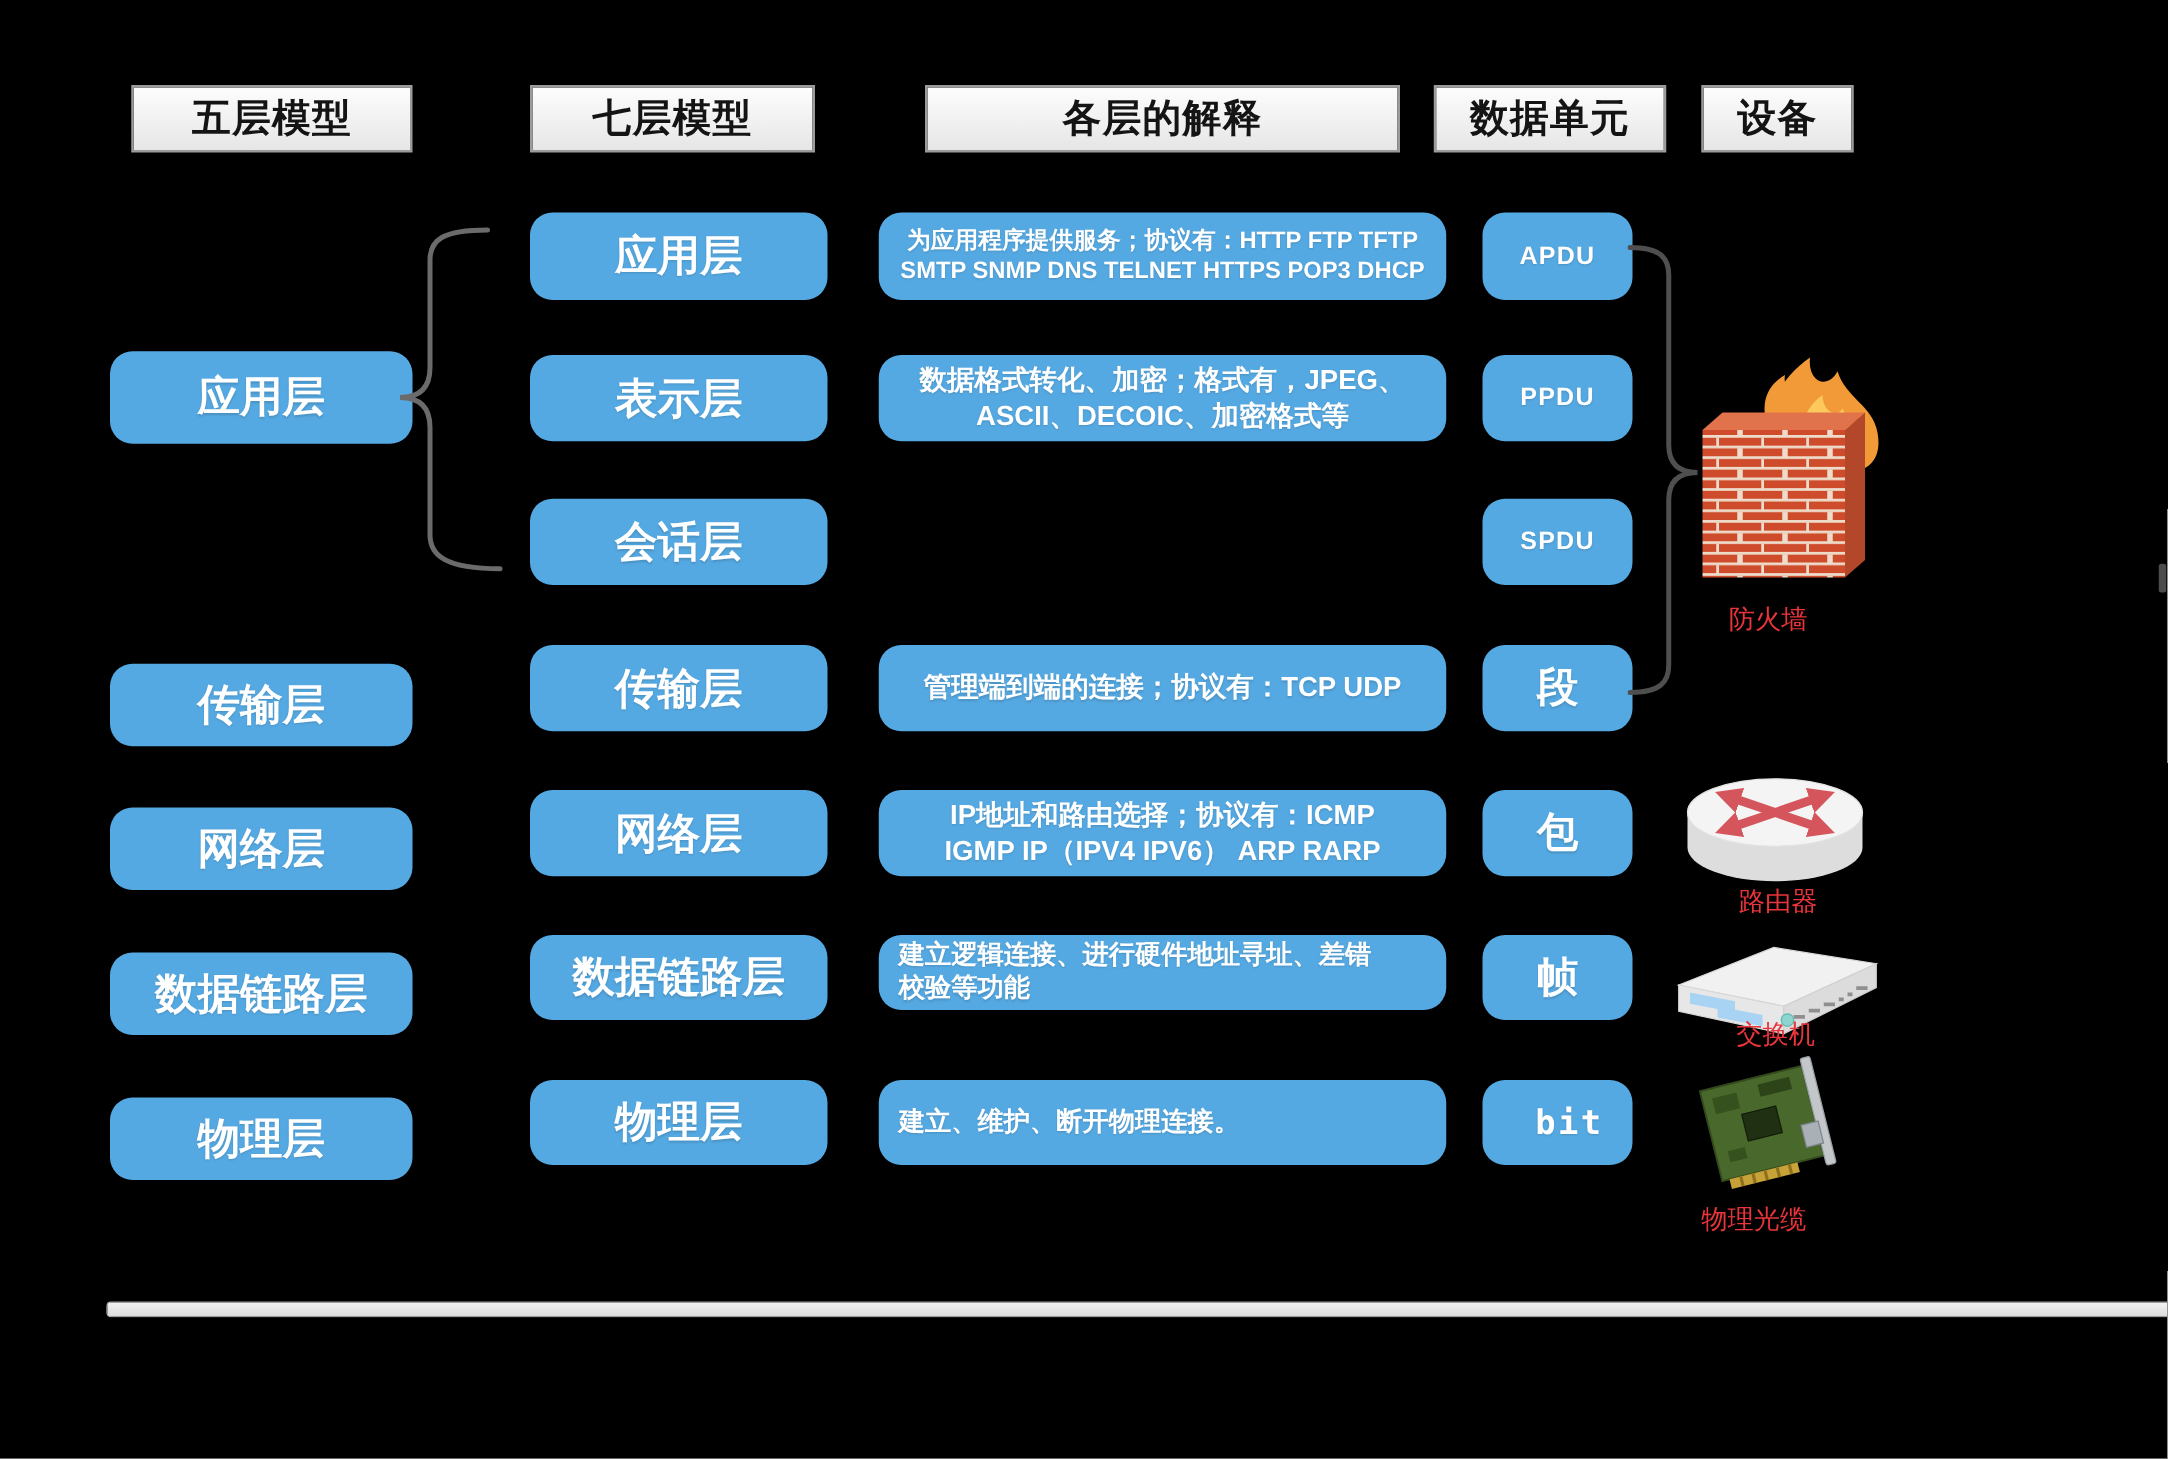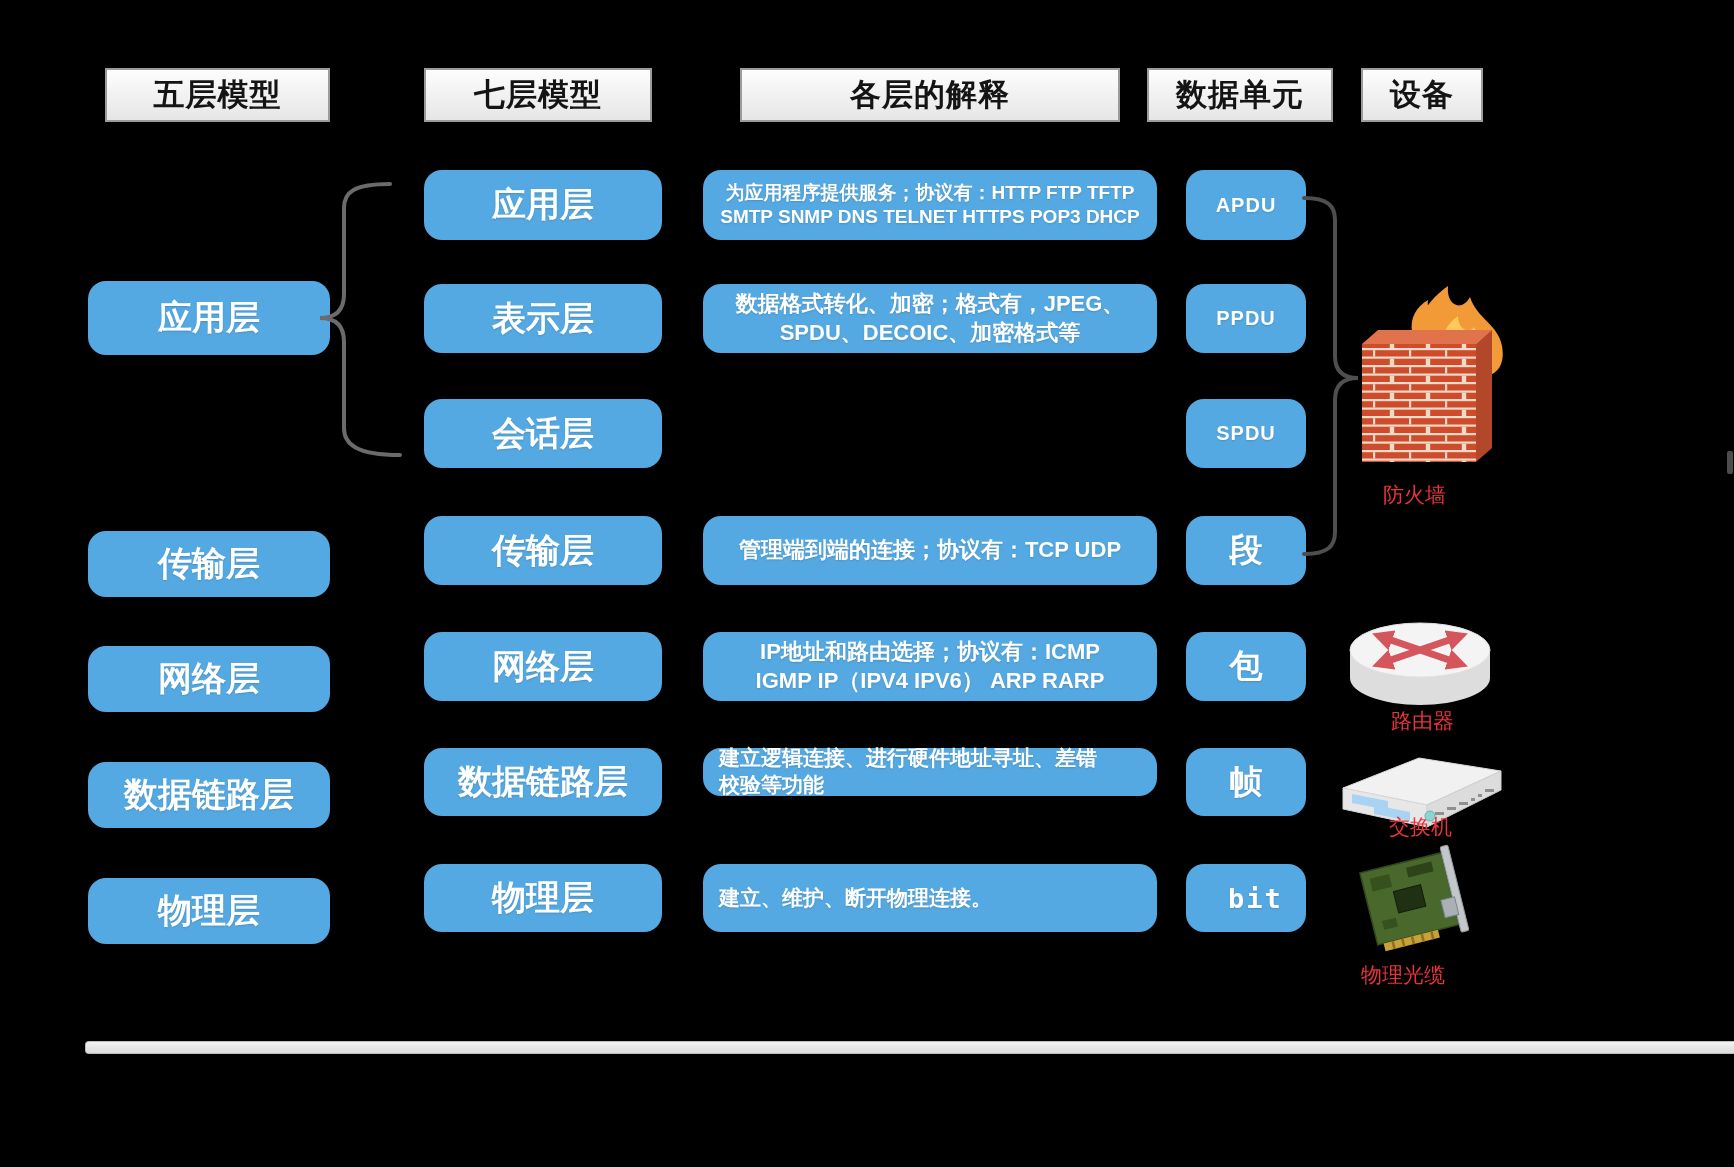--- a/index.html
+++ b/index.html
@@ -75,30 +75,30 @@
   <div class="bbox layer7" style="top:632px;height:69px;">网络层</div>
   <div class="bbox layer7" style="top:748px;height:68px;">数据链路层</div>
   <div class="bbox layer7" style="top:864px;height:68px;">物理层</div>
 
   <div class="bbox expl fs19" style="top:170px;height:70px;">
     <span>为应用程序提供服务；协议有：HTTP FTP TFTP</span>
     <span>SMTP SNMP DNS TELNET HTTPS POP3 DHCP</span>
   </div>
   <div class="bbox expl fs22" style="top:284px;height:69px;">
     <span>数据格式转化、加密；格式有，JPEG、</span>
-    <span>SPDU、DECOIC、加密格式等</span>
+    <span>ASCII、DECOIC、加密格式等</span>
   </div>
   <div class="bbox expl fs22" style="top:516px;height:69px;">
     <span>管理端到端的连接；协议有：TCP UDP</span>
   </div>
   <div class="bbox expl fs22" style="top:632px;height:69px;">
     <span>IP地址和路由选择；协议有：ICMP</span>
     <span>IGMP IP（IPV4 IPV6） ARP RARP</span>
   </div>
-  <div class="bbox expl left fs21" style="top:748px;height:48px;">
+  <div class="bbox expl left fs21" style="top:748px;height:60px;">
     <span>建立逻辑连接、进行硬件地址寻址、差错</span>
     <span>校验等功能</span>
   </div>
   <div class="bbox expl left fs21" style="top:864px;height:68px;">
     <span>建立、维护、断开物理连接。</span>
   </div>
 
   <div class="bbox unit" style="top:170px;height:70px;">APDU</div>
   <div class="bbox unit" style="top:284px;height:69px;">PPDU</div>
   <div class="bbox unit" style="top:399px;height:69px;">SPDU</div>

